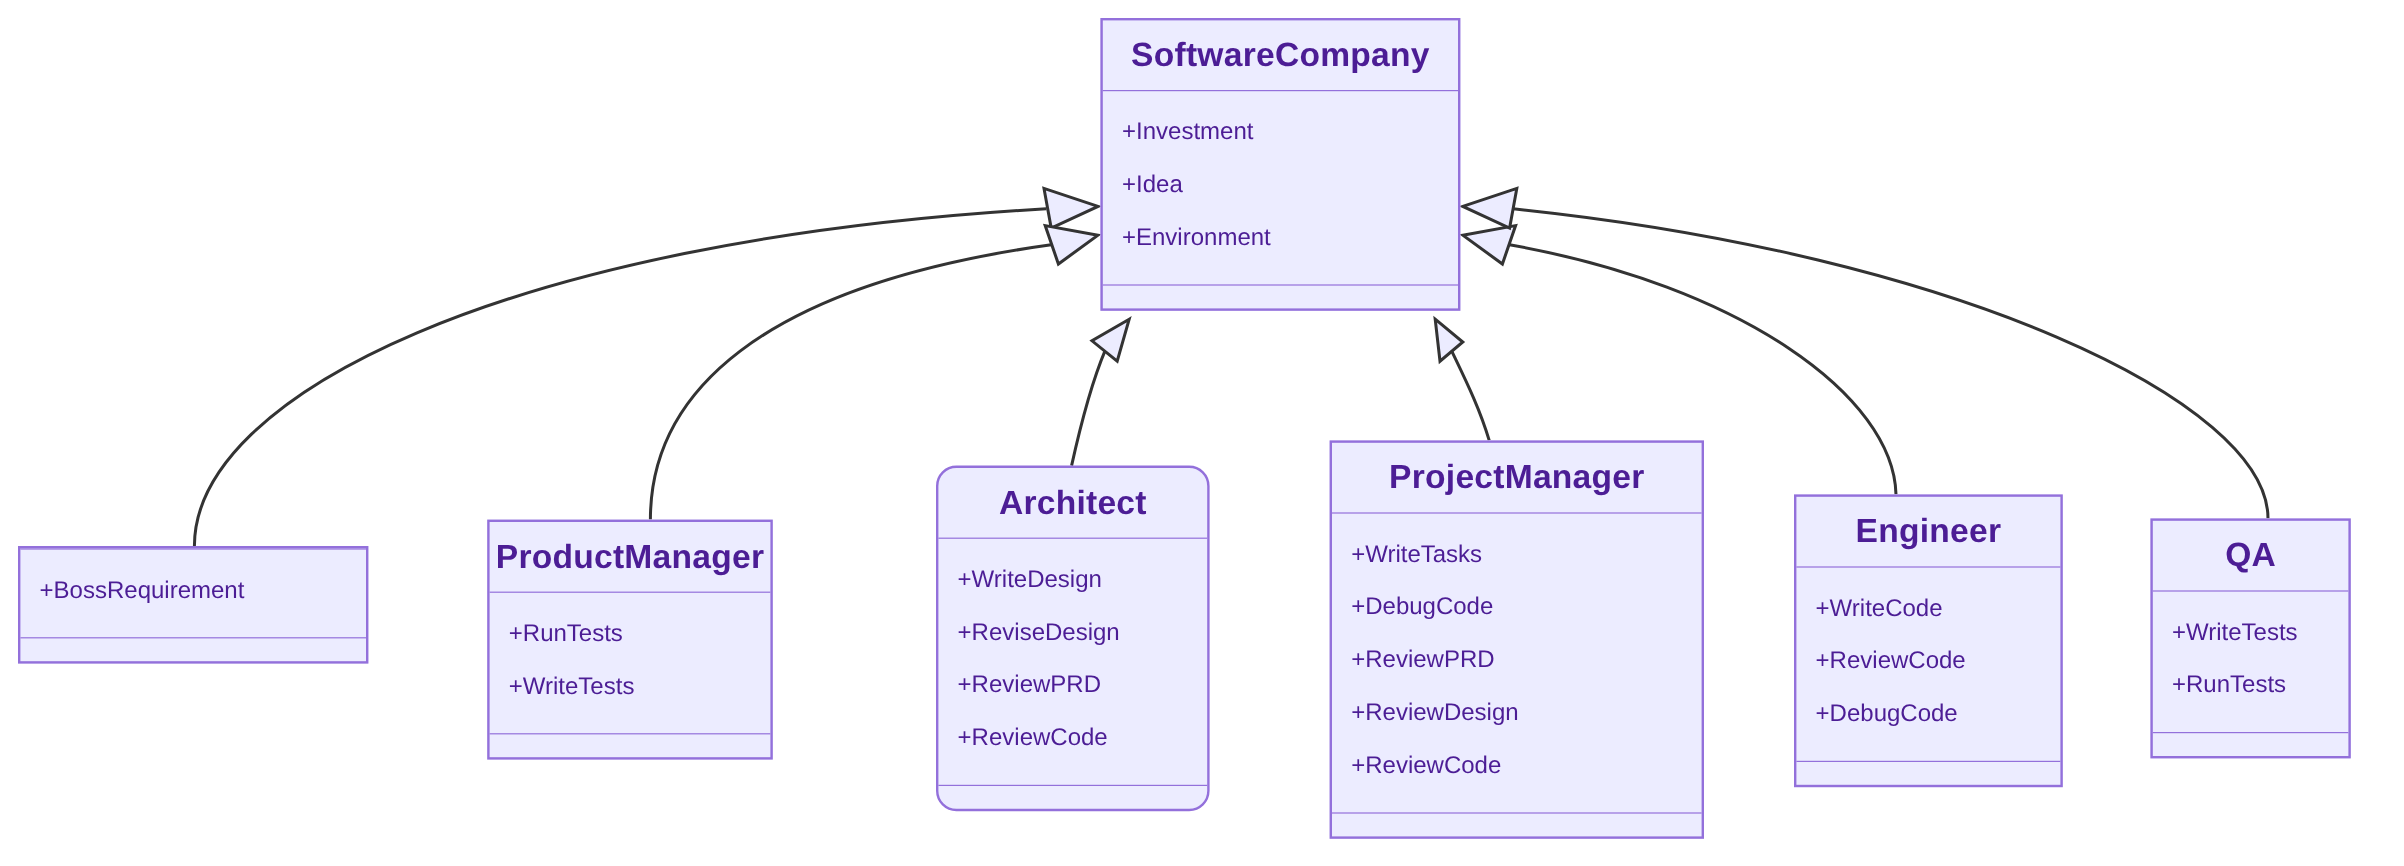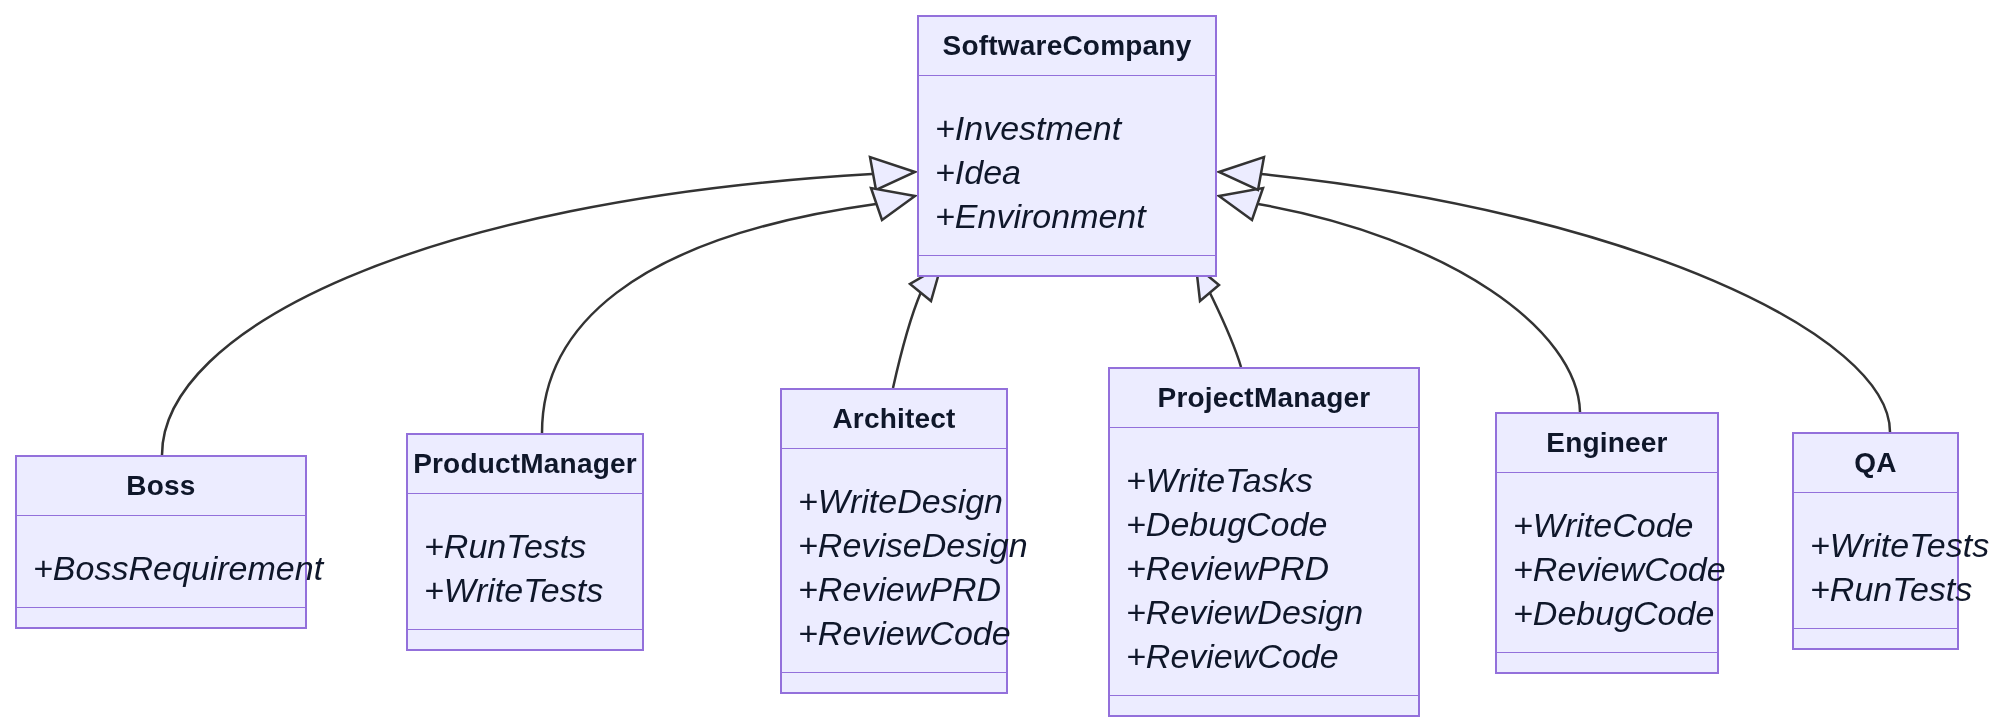--- a/index.html
+++ b/index.html
@@ -31,50 +31,49 @@
     fill: #ECECFF;
     stroke: #333333;
     stroke-width: 2.5;
     stroke-linejoin: miter;
   }
   .class-box {
     position: absolute;
     box-sizing: border-box;
     background: #ECECFF;
     border: 2px solid #9370DB;
-    color: #0f172a;
+    color: #4c1d95;
   }
   .class-title {
     height: 58px;
     display: flex;
     align-items: center;
     justify-content: center;
     font-size: 28px;
     font-weight: bold;
     letter-spacing: 0.2px;
   }
   .class-members {
     border-top: 1.5px solid #9370DB;
-    padding: 30px 16px 17px 16px;
-    font-size: 34px;
-    font-style: italic;
+    padding: 12px 16px 17px 16px;
+    font-size: 20px;
   }
   .member {
     line-height: 44px;
     white-space: nowrap;
   }
   .class-methods-empty {
     border-top: 1.5px solid #9370DB;
     height: 19px;
   }
   
   #node-softwarecompany { left: 917px;  top: 15px;  width: 300px; }
   #node-boss            { left: 15px;   top: 455px; width: 292px; }
   #node-productmanager  { left: 406px;  top: 433px; width: 238px; }
-  #node-architect       { left: 780px;  top: 388px; width: 228px; }
+  #node-architect       { left: 780px;  top: 388px; width: 228px; border-radius: 17px; }
   #node-projectmanager  { left: 1108px; top: 367px; width: 312px; }
   #node-engineer        { left: 1473px; top: 412px; width: 224px; margin-left: 22px; }
   #node-qa              { left: 1792px; top: 432px; width: 167px; }
 </style>
 </head>
 <body>
 
 <div id="canvas">
 
   <svg id="edges" viewBox="0 0 2003 722" xmlns="http://www.w3.org/2000/svg">
@@ -102,21 +101,20 @@
     <div class="class-title">SoftwareCompany</div>
     <div class="class-members">
       <div class="member">+Investment</div>
       <div class="member">+Idea</div>
       <div class="member">+Environment</div>
     </div>
     <div class="class-methods-empty"></div>
   </div>
 
   <div class="class-box" id="node-boss">
-    <div class="class-title">Boss</div>
     <div class="class-members">
       <div class="member">+BossRequirement</div>
     </div>
     <div class="class-methods-empty"></div>
   </div>
 
   <div class="class-box" id="node-productmanager">
     <div class="class-title">ProductManager</div>
     <div class="class-members">
       <div class="member">+RunTests</div>

